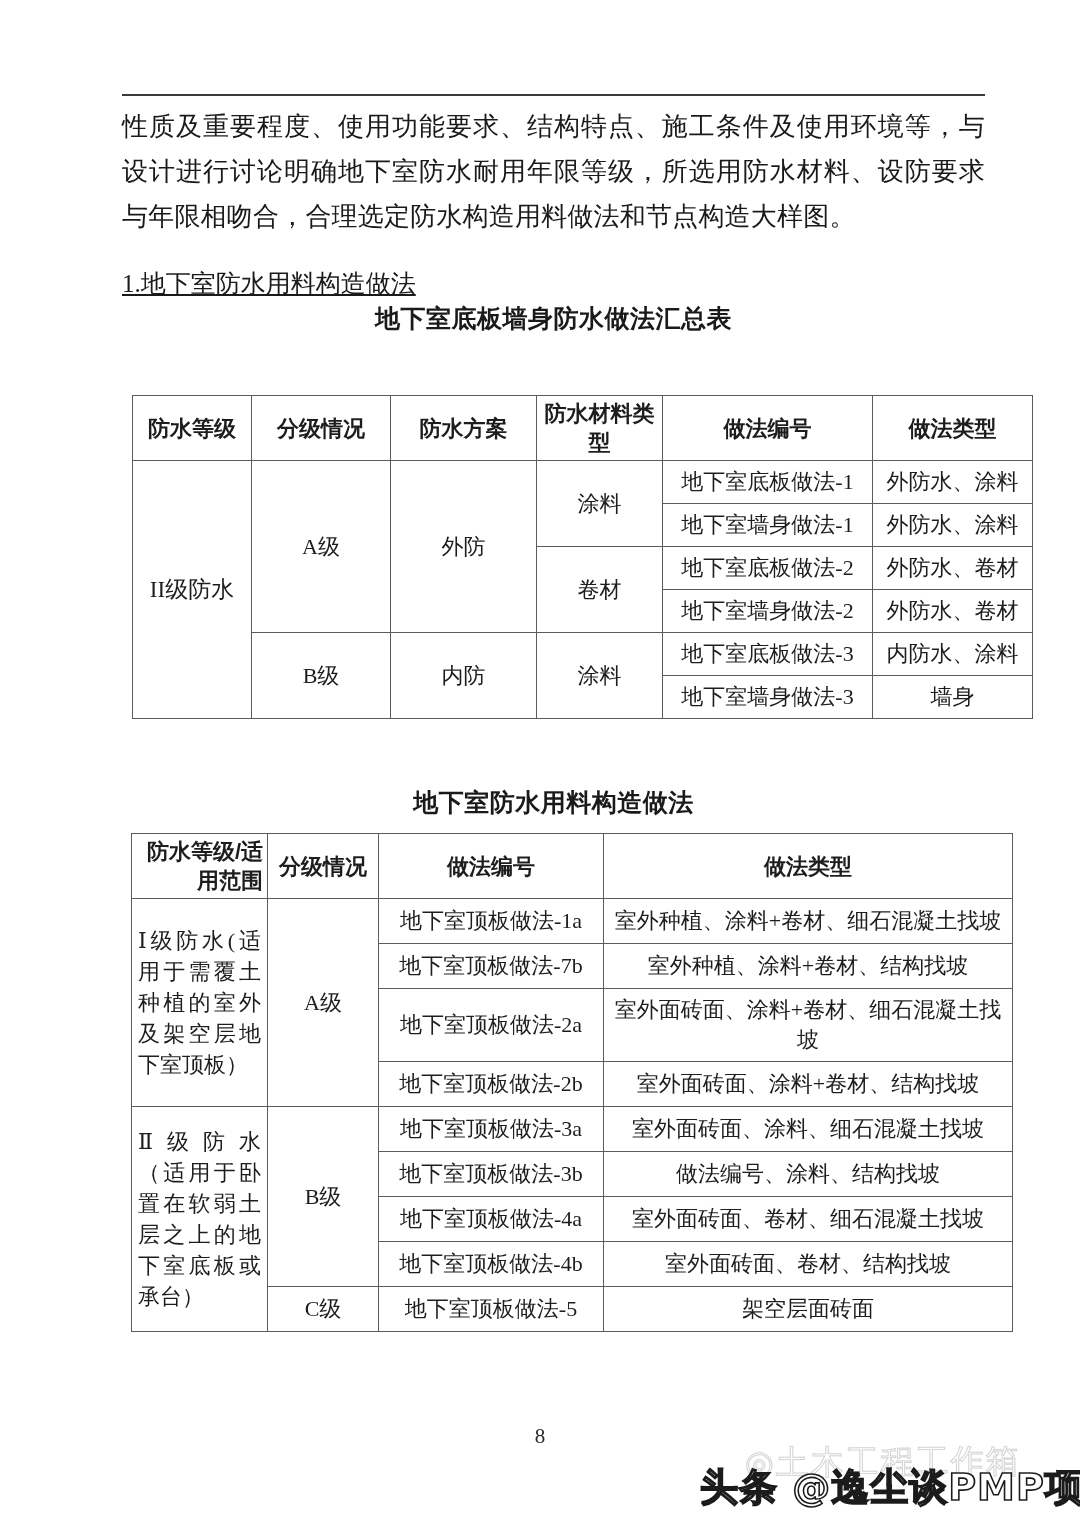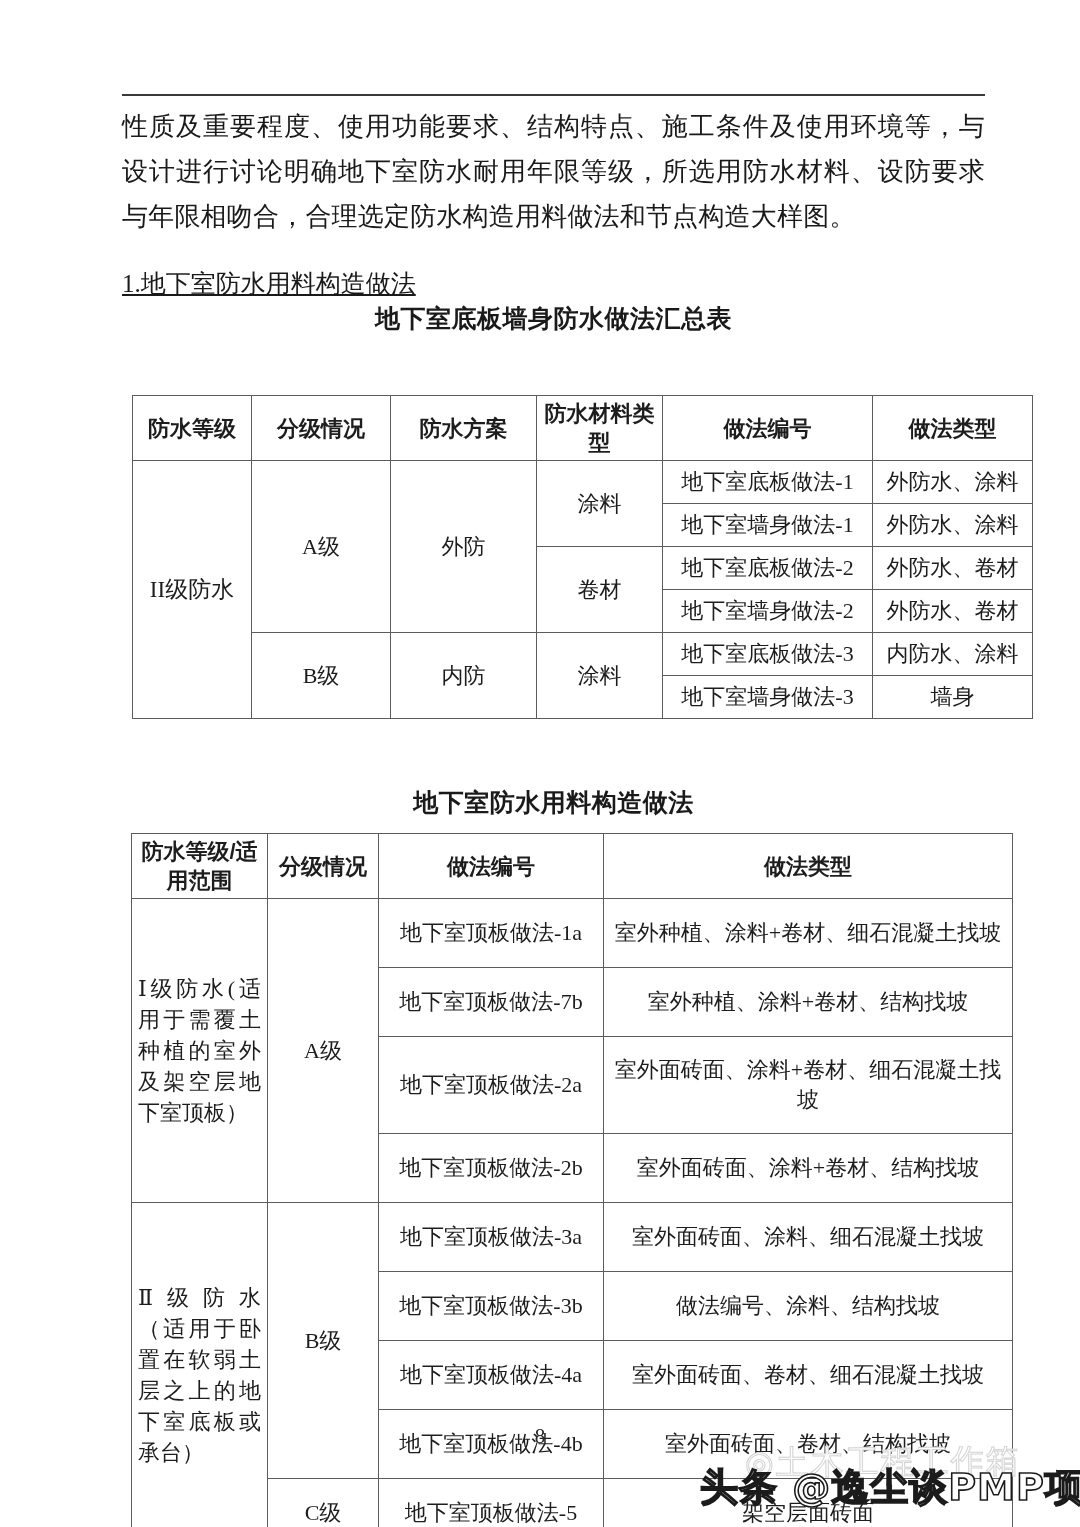--- a/index.html
+++ b/index.html
@@ -111,35 +111,35 @@
   #table-basement-floor-wall tbody td { height: 36px; }
   #table-basement-floor-wall .grade-cell { font-size: 23px; }
 
   
   #table-basement-roof {
     position: absolute;
     left: 131px;
     top: 833px;
     width: 845px;
   }
-  #table-basement-roof th.r1 { width: 127px; }
+  #table-basement-roof th.r1 { width: 127px; text-align: right; }
   #table-basement-roof th.r2 { width: 102px; }
   #table-basement-roof th.r3 { width: 216px; }
   #table-basement-roof th.r4 { width: 400px; }
   #table-basement-roof thead th { height: 56px; }
   #table-basement-roof tbody td { height: 32px; }
   #table-basement-roof td.scope-cell {
     font-size: 22px;
     line-height: 31px;
     text-align: justify;
     text-justify: inter-ideograph;
     padding: 2px 6px;
     word-break: break-all;
   }
-  #table-basement-roof td.type-cell { padding: 18px 8px; }
+  #table-basement-roof td.type-cell { padding: 6px 8px; }
 
   
   .note {
     font-size: 20.5px;
     line-height: 32px;
     text-align: justify;
     text-justify: inter-ideograph;
     letter-spacing: 0.1px;
   }
   .note .indent { display: inline-block; width: 42px; }

